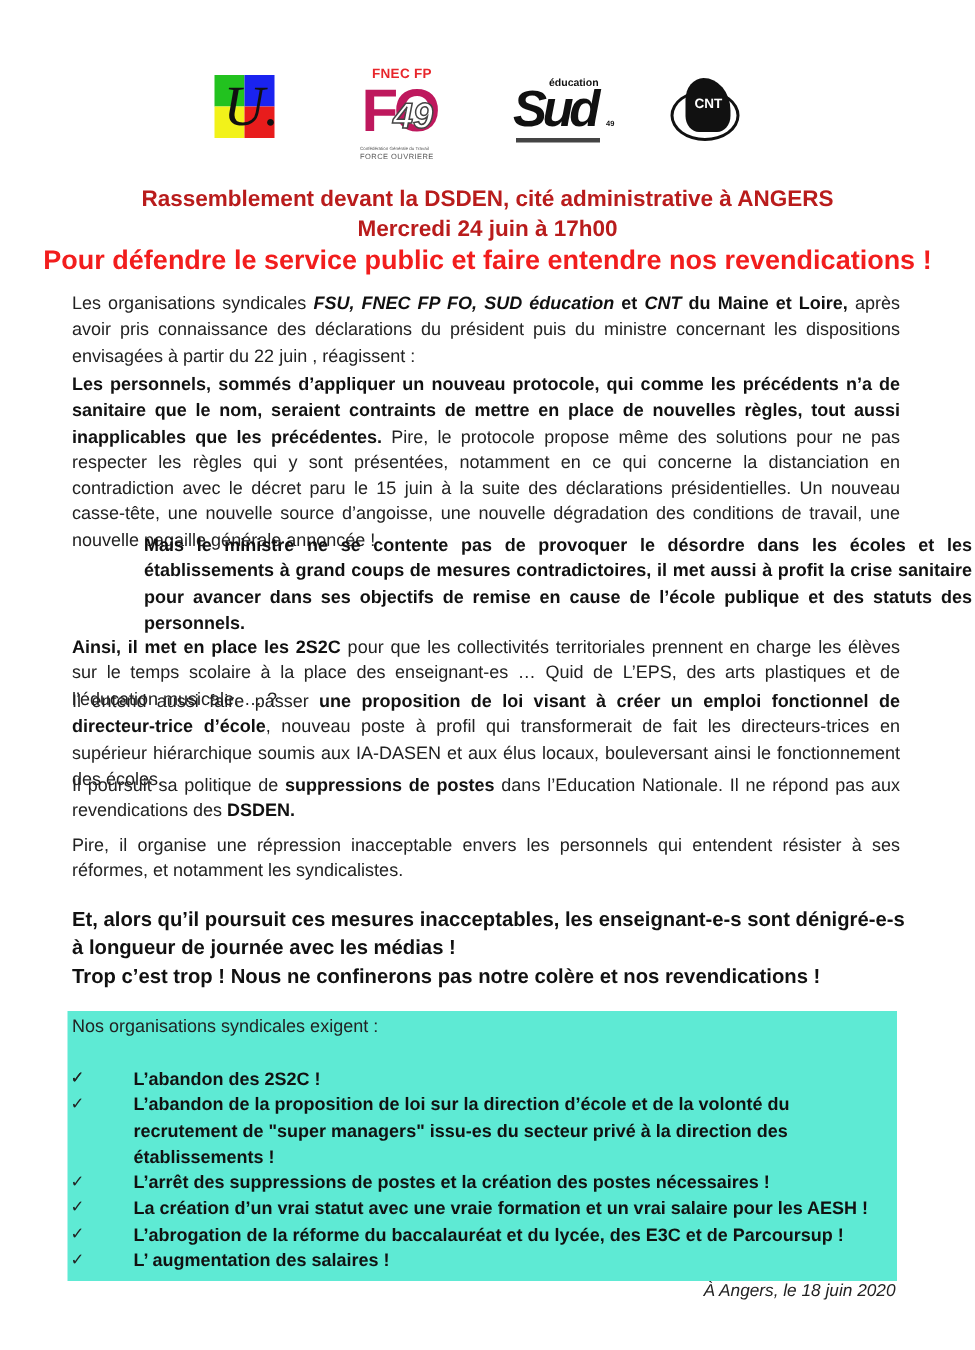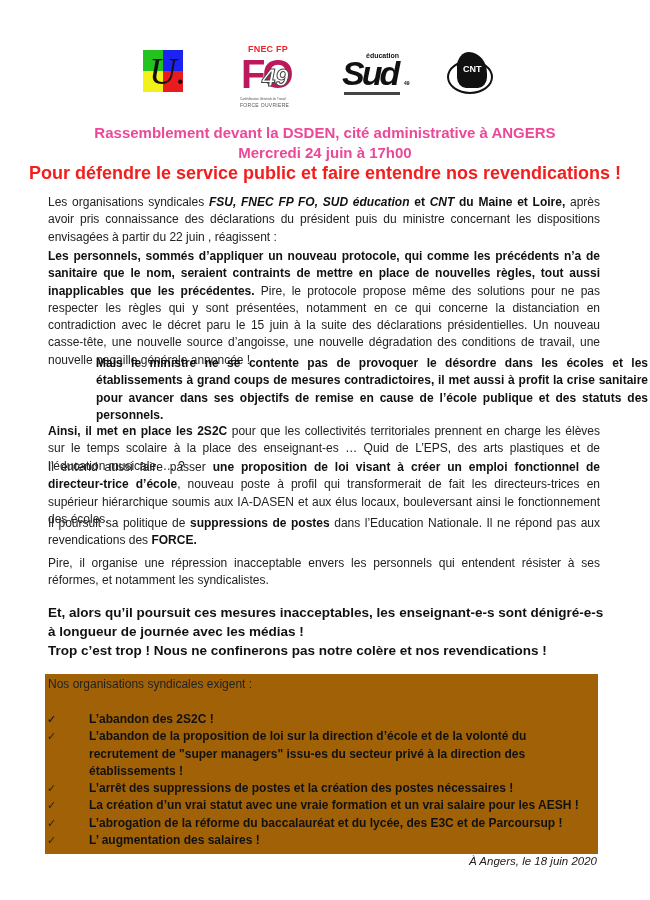--- a/index.html
+++ b/index.html
@@ -26,37 +26,37 @@
     .logo-sud .edu { position: absolute; left: 24px; top: 0; font-size: 7px; font-weight: bold; color: #111; }
     .logo-sud .sud { position: absolute; left: 0; top: 4px; font-size: 34px; font-weight: bold; font-style: italic; color: #111; line-height: 34px; letter-spacing: -3px; }
     .logo-sud .fp { position: absolute; left: 62px; top: 28px; font-size: 5px; font-weight: bold; color: #111; }
     .logo-sud .sub { position: absolute; left: 2px; top: 40px; width: 56px; height: 3px; background: #444; }
     
     .logo-cnt { left: 447px; top: 8px; width: 48px; height: 42px; }
     .logo-cnt .oval { position: absolute; left: 0; top: 8px; width: 46px; height: 34px; border: 2px solid #111; border-radius: 50%; box-sizing: border-box; }
     .logo-cnt .cat { position: absolute; left: 10px; top: 0; width: 30px; height: 36px; background: #111; border-radius: 40% 60% 30% 30%; }
     .logo-cnt .txt { position: absolute; left: 16px; top: 12px; font-size: 9px; font-weight: bold; color: #fff; }
 
-    .title { position: absolute; left: 0; width: 650px; text-align: center; font-weight: bold; font-size: 15px; line-height: 20px; color: #ec4899; }
+    .title { position: absolute; left: 0; width: 650px; text-align: center; font-weight: bold; font-size: 15px; line-height: 20px; color: #b91c1c; }
     .t1 { top: 123px; }
     .t2 { top: 143px; }
     .t3 { top: 163px; color: #f21d1d; font-size: 18px; }
 
     .p { position: absolute; left: 48px; width: 552px; font-size: 12px; line-height: 17.3px; text-align: justify; color: #222; font-family: "Liberation Sans", sans-serif; }
     .p b { color: #111; }
     .p1 { top: 194px; }
     .p2 { top: 248px; }
     .p3 { top: 355px; margin-left: 48px; }
     .p4 { top: 423px; }
     .p5 { top: 459px; }
     .p6 { top: 515px; }
     .p7 { top: 555px; }
     .big { position: absolute; left: 48px; width: 560px; font-weight: bold; font-size: 13.5px; line-height: 19px; color: #111; }
 
-    .demands { position: absolute; left: 45px; top: 674px; width: 553px; height: 180px; background: #a16207; }
+    .demands { position: absolute; left: 45px; top: 674px; width: 553px; height: 180px; background: #5eead4; }
     .demands .intro { position: absolute; left: 3px; top: 2px; font-size: 12px; line-height: 17px; color: #222; }
     .demands ul { list-style: none; margin: 0; padding: 0; position: absolute; left: 0; top: 37px; width: 553px; }
     .demands li { position: relative; padding-left: 44px; font-size: 12px; font-weight: bold; line-height: 17.3px; color: #111; }
     .demands li .chk { position: absolute; left: 2px; top: 0; font-weight: normal; font-size: 11px; color: #222; }
     .signature { position: absolute; right: 53px; top: 855px; font-style: italic; font-size: 11.5px; color: #222; }
   </style>
 </head>
 <body>
 
 <div class="logos">
@@ -94,21 +94,21 @@
 <div class="p p1"><span>Les organisations syndicales </span><b><i>FSU, FNEC FP FO, SUD éducation</i></b><b> et </b><b><i>CNT</i></b><b> du Maine et Loire,</b><span> après avoir pris connaissance des déclarations du président puis du ministre concernant les dispositions envisagées à partir du 22 juin , réagissent :</span></div>
 
 <div class="p p2"><b>Les personnels, sommés d’appliquer un nouveau protocole, qui comme les précédents n’a de sanitaire que le nom, seraient contraints de mettre en place de nouvelles règles, tout aussi inapplicables que les précédentes.</b><span> Pire, le protocole propose même des solutions pour ne pas respecter les règles qui y sont présentées, notamment en ce qui concerne la distanciation en contradiction avec le décret paru le 15 juin à la suite des déclarations présidentielles.  Un nouveau casse-tête, une nouvelle source d’angoisse, une nouvelle dégradation des conditions de travail, une nouvelle pagaille générale annoncée !</span></div>
 
 <div class="p p3"><b>Mais le ministre ne se contente pas de provoquer le désordre dans les écoles et les établissements à grand coups de mesures contradictoires, il met aussi à profit la crise sanitaire pour avancer dans ses objectifs de remise en cause de l’école publique et des statuts des personnels.</b></div>
 
 <div class="p p4"><b>Ainsi, il met en place les 2S2C</b><span> pour que les collectivités territoriales prennent en charge les élèves sur le temps scolaire à la place des enseignant-es … Quid de L’EPS, des arts plastiques et de l’éducation musicale. … ?</span></div>
 
 <div class="p p5"><span>Il entend aussi faire passer </span><b>une proposition de loi visant à créer un emploi fonctionnel  de directeur-trice d’école</b><span>, nouveau poste à profil qui transformerait de fait les directeurs-trices en supérieur hiérarchique soumis aux IA-DASEN et aux élus locaux, bouleversant ainsi le fonctionnement des écoles.</span></div>
 
-<div class="p p6"><span>Il poursuit sa politique de </span><b>suppressions de postes</b><span> dans l’Education Nationale. Il ne répond pas aux revendications des </span><b>FORCE.</b></div>
+<div class="p p6"><span>Il poursuit sa politique de </span><b>suppressions de postes</b><span> dans l’Education Nationale. Il ne répond pas aux revendications des </span><b>DSDEN.</b></div>
 
 <div class="p p7"><span>Pire, il organise une répression inacceptable envers les personnels qui entendent résister à ses réformes, et notamment les syndicalistes.</span></div>
 
 <div class="big" style="top:603px;">Et, alors qu’il poursuit ces mesures inacceptables, les enseignant-e-s sont dénigré-e-s à longueur de journée avec les médias !</div>
 <div class="big" style="top:641px;">Trop c’est trop ! Nous ne confinerons pas notre colère et nos revendications !</div>
 
 <div class="demands">
   <div class="intro">Nos organisations syndicales exigent :</div>
   <ul>
     <li><span class="chk">✓</span></li>

